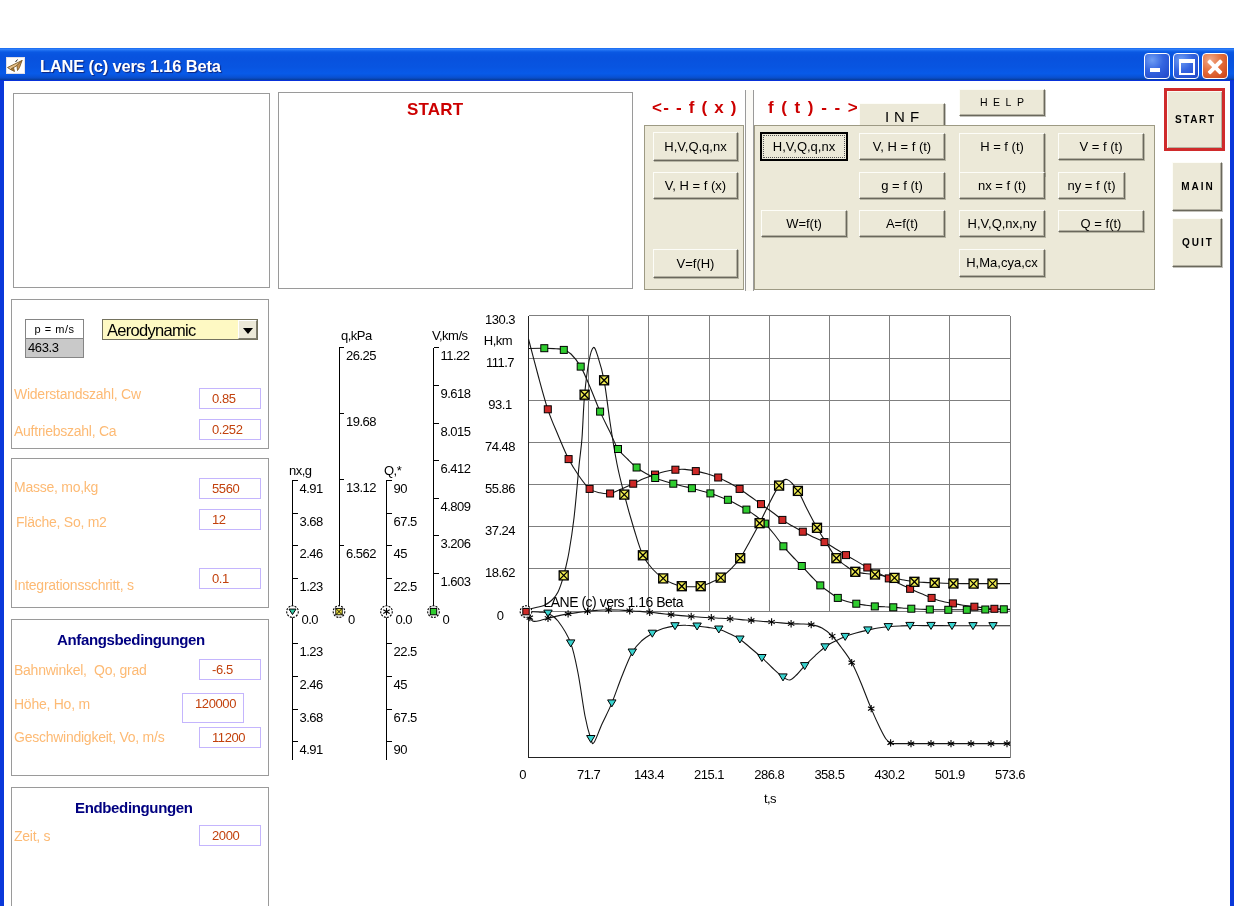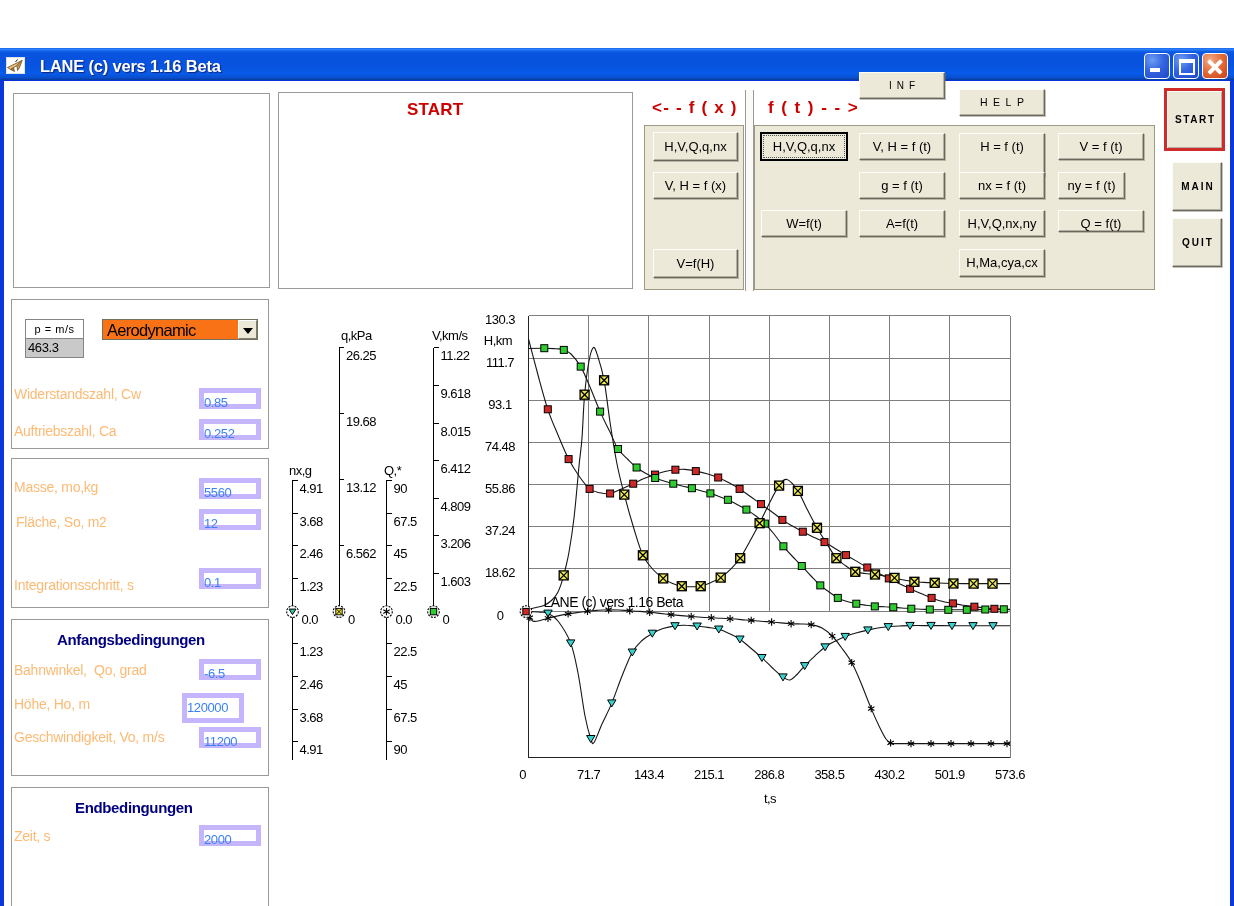--- a/index.html
+++ b/index.html
@@ -21,21 +21,21 @@
 #btn-min:after { content:""; position:absolute; left:5px; bottom:6px; width:10px; height:4px; background:#fff; }
 #btn-max:after { content:""; position:absolute; left:5px; top:5px; width:12px; height:10px; border:2px solid #fff; border-top-width:4px; }
 #btn-close:before, #btn-close:after { content:""; position:absolute; left:3px; top:11px; width:18px; height:3.5px; background:#fff; border-radius:1px; }
 #btn-close:before { transform:rotate(45deg); }
 #btn-close:after { transform:rotate(-45deg); }
 #client { position:absolute; left:4px; top:33px; width:1226px; height:866px; background:#fff; }
 
 .whitebox { position:absolute; background:#fff; border:1px solid #9a9a9a; }
 .gbox { position:absolute; background:#fff; border:1px solid #9a9a9a; }
 .flabel { position:absolute; font-size:14px; letter-spacing:-0.25px; color:#fdba74; white-space:nowrap; }
-.finput { position:absolute; background:#fff; border:5px solid #c4b5fd; font-size:13px; letter-spacing:-0.4px; padding-left:0; color:#3b82f6; line-height:19px; }
+.finput { position:absolute; background:#fff; border:1px solid #c4b5fd; font-size:13px; letter-spacing:-0.4px; padding-left:12px; color:#c2410c; line-height:19px; }
 .gtitle { position:absolute; font-size:15px; letter-spacing:-0.35px; font-weight:bold; color:#000080; white-space:nowrap; }
 .panel { position:absolute; background:#ece9d8; border:1px solid #9d9a84; }
 .xbtn { position:absolute; background:#ece9d8; border:1px solid #6a685c;
   border-top-color:#fdfdf8; border-left-color:#fdfdf8;
   box-shadow:inset -1px -1px 0 #b4b1a2, 1px 1px 0 rgba(120,118,102,.45);
   font-size:12.5px; color:#000; text-align:center; font-family:"Liberation Sans",sans-serif; }
 .redtxt { position:absolute; color:#cc0000; font-weight:bold; font-size:16px; white-space:nowrap; }
 </style>
 </head>
 <body>
@@ -53,21 +53,21 @@
     <div class="wbtn" id="btn-close"></div>
   </div>
   <div id="client">
   
   </div>
 <div class="whitebox" style="left:13px;top:45px;width:257px;height:195px"></div>
 <div class="whitebox" style="left:278px;top:44px;width:355px;height:197px"></div>
 <div class="redtxt" style="left:407px;top:52px;font-size:17px;letter-spacing:0.2px">START</div>
 <div class="redtxt" style="left:652px;top:50px;font-size:17px;letter-spacing:1.2px">&lt;- - f ( x )</div>
 <div class="redtxt" style="left:768px;top:50px;font-size:17px;letter-spacing:1.45px">f ( t ) - - &gt;</div>
-<div class="xbtn" style="left:859px;top:24px;width:86px;height:27px;line-height:25px;letter-spacing:5px;font-size:10px;text-indent:5px">INF</div>
+<div class="xbtn" style="left:859px;top:55px;width:86px;height:27px;line-height:25px;letter-spacing:5px;font-size:15px;text-indent:5px">INF</div>
 <div class="xbtn" style="left:959px;top:41px;width:86px;height:27px;line-height:25px;letter-spacing:5.5px;font-size:10.5px;text-indent:5.5px">HELP</div>
 <div class="panel" style="left:644px;top:77px;width:100px;height:165px"></div>
 <div style="position:absolute;left:745px;top:42px;width:9px;height:201px;background:#fbfaf6;border-left:1px solid #9a9a9a;border-right:1px solid #9a9a9a"></div>
 <div class="panel" style="left:754px;top:77px;width:401px;height:165px"></div>
 <div class="xbtn" style="left:653px;top:84px;width:85px;height:29px;line-height:27px;font-size:13px">H,V,Q,q,nx</div>
 <div class="xbtn" style="left:653px;top:124px;width:85px;height:27px;line-height:25px;font-size:13px">V, H = f (x)</div>
 <div class="xbtn" style="left:653px;top:201px;width:85px;height:29px;line-height:27px;font-size:13px">V=f(H)</div>
 <div style="position:absolute;left:760px;top:84px;width:88px;height:29px;background:#ece9d8;border:2px solid #000;">
       <div style="position:absolute;inset:1px;border:1px dotted #555;"></div>
       <div style="position:absolute;inset:0;text-align:center;line-height:25px;font-size:13px">H,V,Q,q,nx</div>
@@ -85,21 +85,21 @@
 <div class="xbtn" style="left:959px;top:201px;width:86px;height:28px;line-height:26px;font-size:13px">H,Ma,cya,cx</div>
 <div style="position:absolute;left:1164px;top:40px;width:61px;height:63px;background:#ece9d8;border:3px solid #cf2b2b;box-shadow:inset 1px 1px 0 #fbfaf3,inset -1px -1px 0 #b5b2a1;text-align:center;line-height:57px;font-size:10px;font-weight:bold;letter-spacing:1.6px;text-indent:1.6px">START</div>
 <div class="xbtn" style="left:1172px;top:114px;width:50px;height:49px;line-height:47px;font-weight:bold;letter-spacing:2px;text-indent:2px;font-size:10px">MAIN</div>
 <div class="xbtn" style="left:1172px;top:170px;width:50px;height:49px;line-height:47px;font-weight:bold;letter-spacing:2px;text-indent:2px;font-size:10px">QUIT</div>
 <div class="gbox" style="left:11px;top:251px;width:258px;height:150px"></div>
 <div class="gbox" style="left:11px;top:410px;width:258px;height:150px"></div>
 <div class="gbox" style="left:11px;top:571px;width:258px;height:157px"></div>
 <div class="gbox" style="left:11px;top:739px;width:258px;height:151px"></div>
 <div style="position:absolute;left:25px;top:271px;width:59px;height:20px;background:#fff;border:1px solid #858585;text-align:center;font-size:11px;letter-spacing:0.5px;line-height:18px">p = m/s</div>
 <div style="position:absolute;left:25px;top:291px;width:59px;height:19px;background:#c9c9c9;border:1px solid #858585;border-top:none;font-size:13px;letter-spacing:-0.4px;line-height:18px;padding-left:2px">463.3</div>
-<div style="position:absolute;left:102px;top:271px;width:156px;height:21px;background:#f97316;border:1px solid #74725f">
+<div style="position:absolute;left:102px;top:271px;width:156px;height:21px;background:#fef9c3;border:1px solid #74725f">
 <div style="position:absolute;left:4px;top:1px;font-size:16.5px;letter-spacing:-0.7px">Aerodynamic</div>
 <div style="position:absolute;right:0px;top:0px;width:19px;height:19px;background:#ece9d8;border:1px solid #fff;border-right-color:#7f7d70;border-bottom-color:#7f7d70">
         <div style="position:absolute;left:4px;top:7px;width:0;height:0;border:5px solid transparent;border-top:6px solid #000;border-bottom:none"></div>
       </div>
 </div>
 <div class="flabel" style="left:14px;top:338px">Widerstandszahl, Cw</div>
 <div class="finput" style="left:199px;top:340px;width:62px;height:21px">0.85</div>
 <div class="flabel" style="left:14px;top:375px">Auftriebszahl, Ca</div>
 <div class="finput" style="left:199px;top:371px;width:62px;height:21px">0.252</div>
 <div class="flabel" style="left:14px;top:431px">Masse, mo,kg</div>

